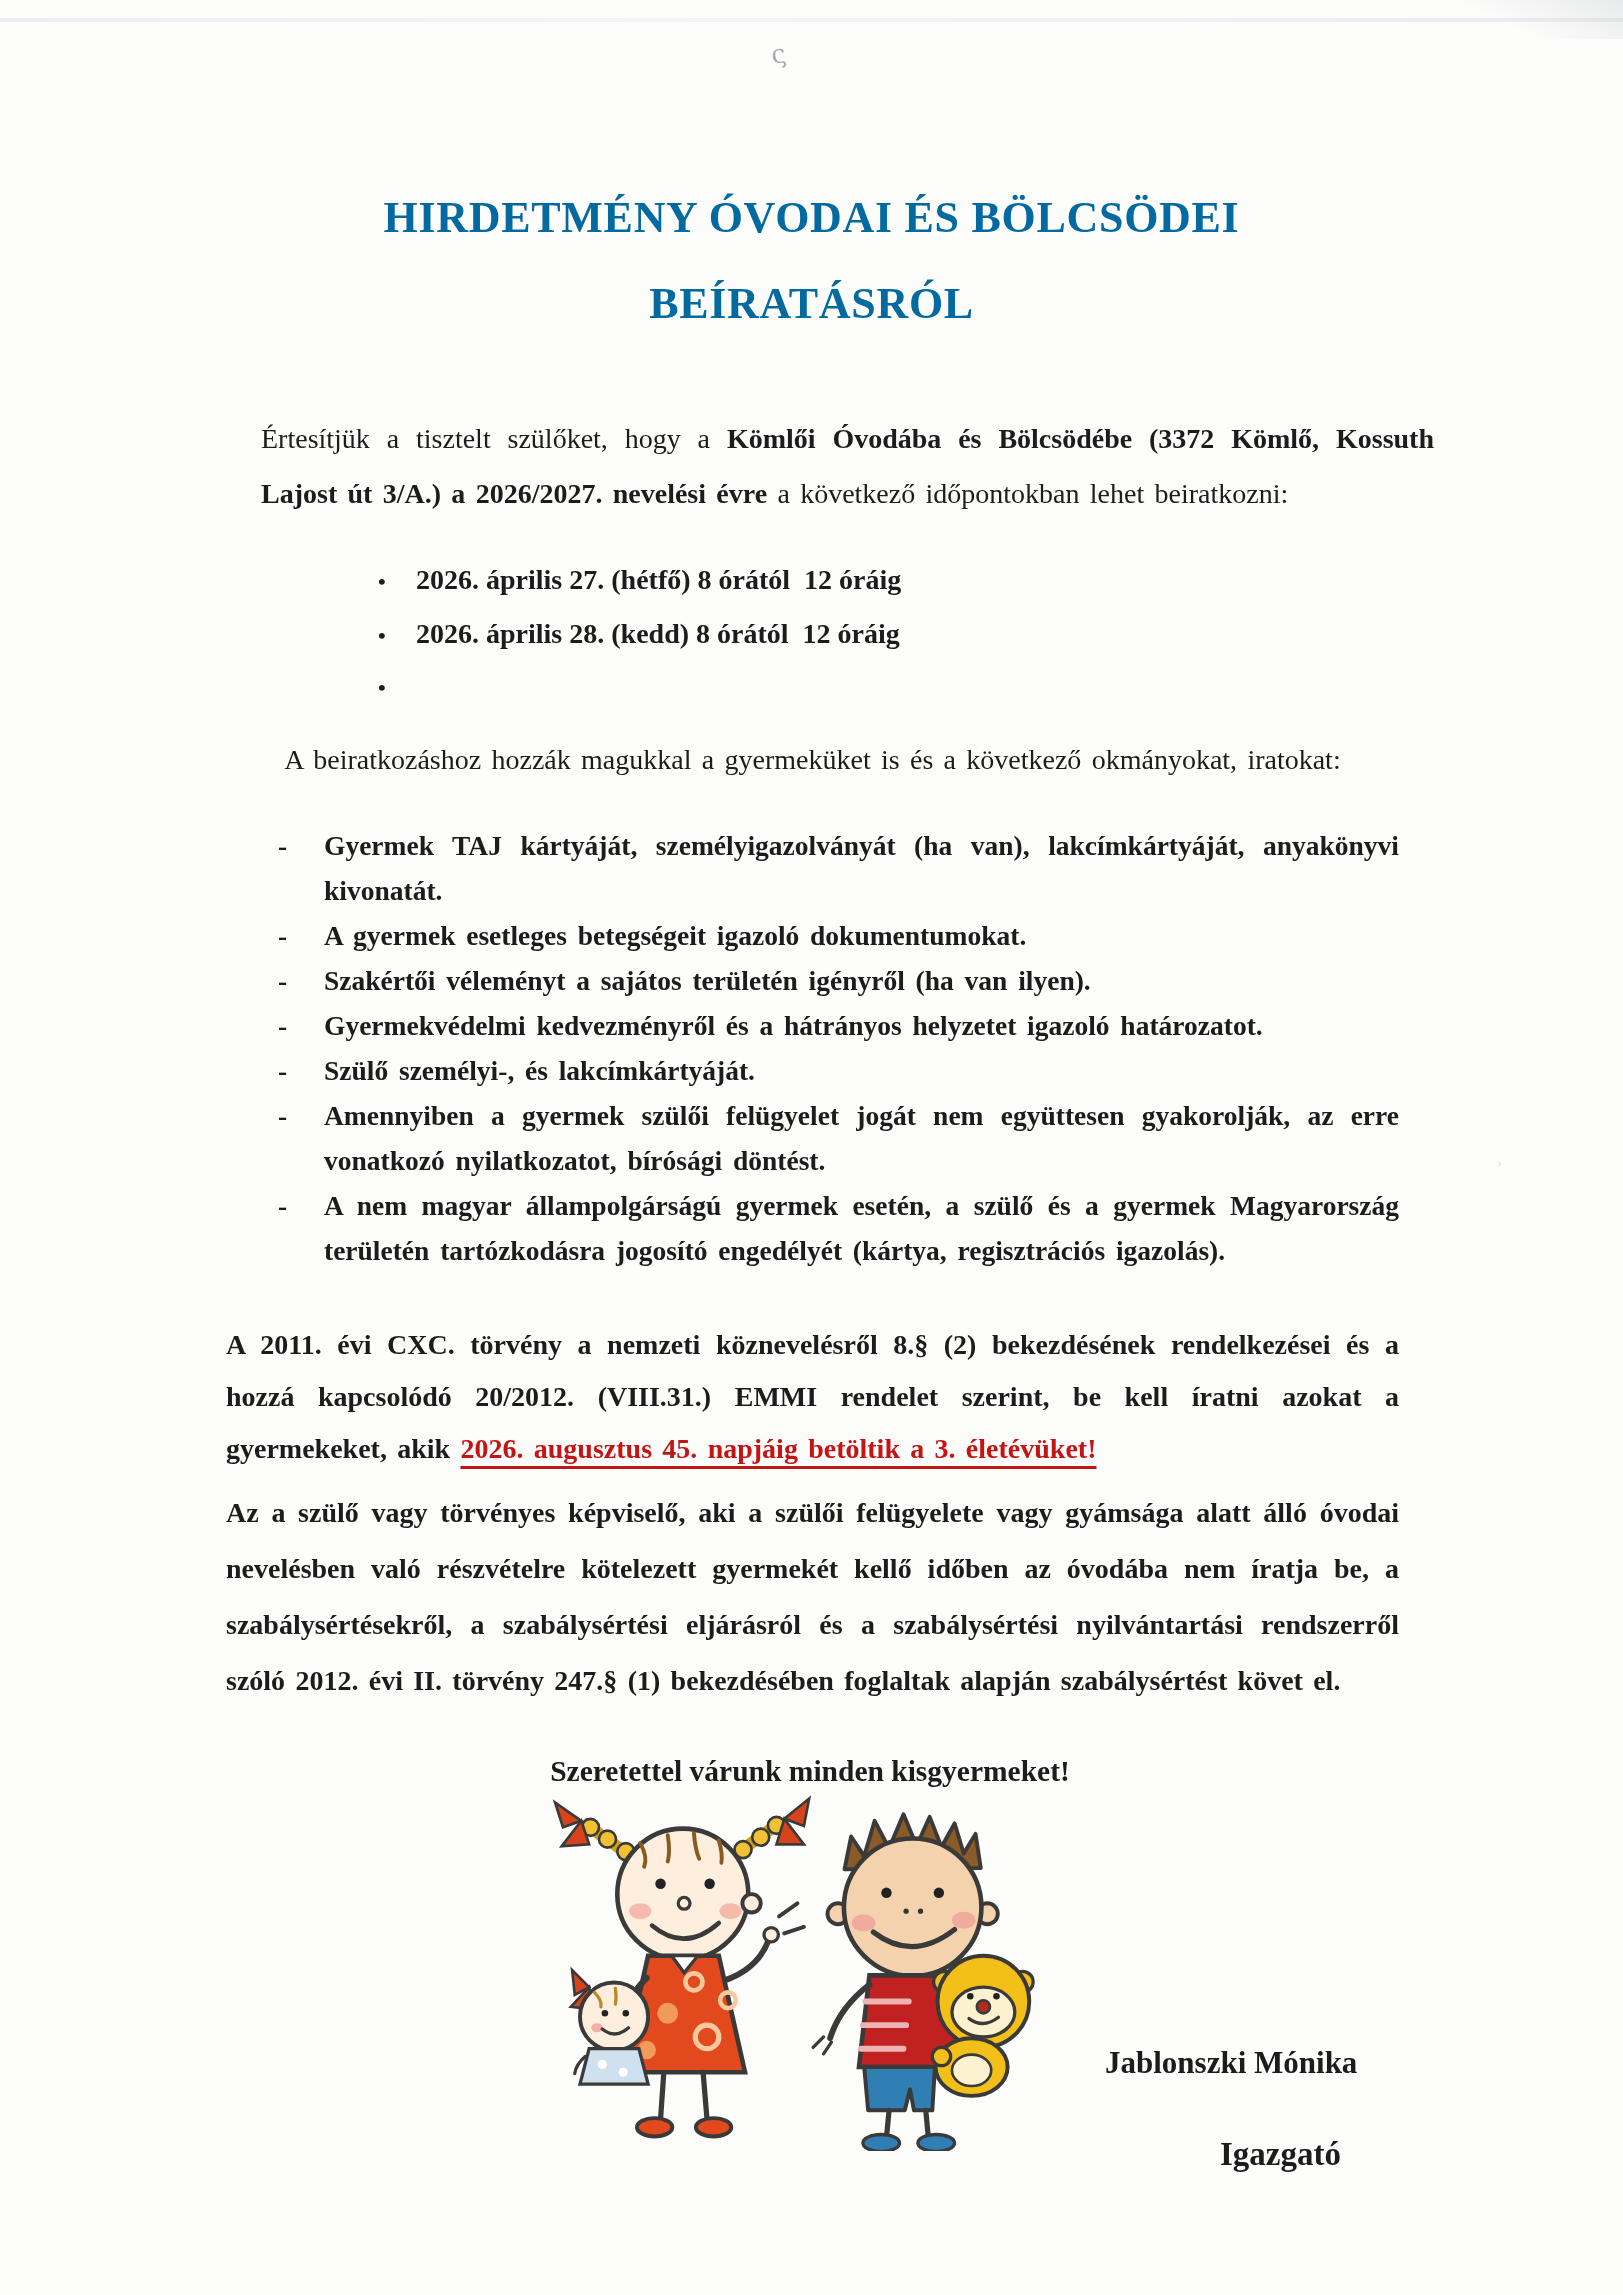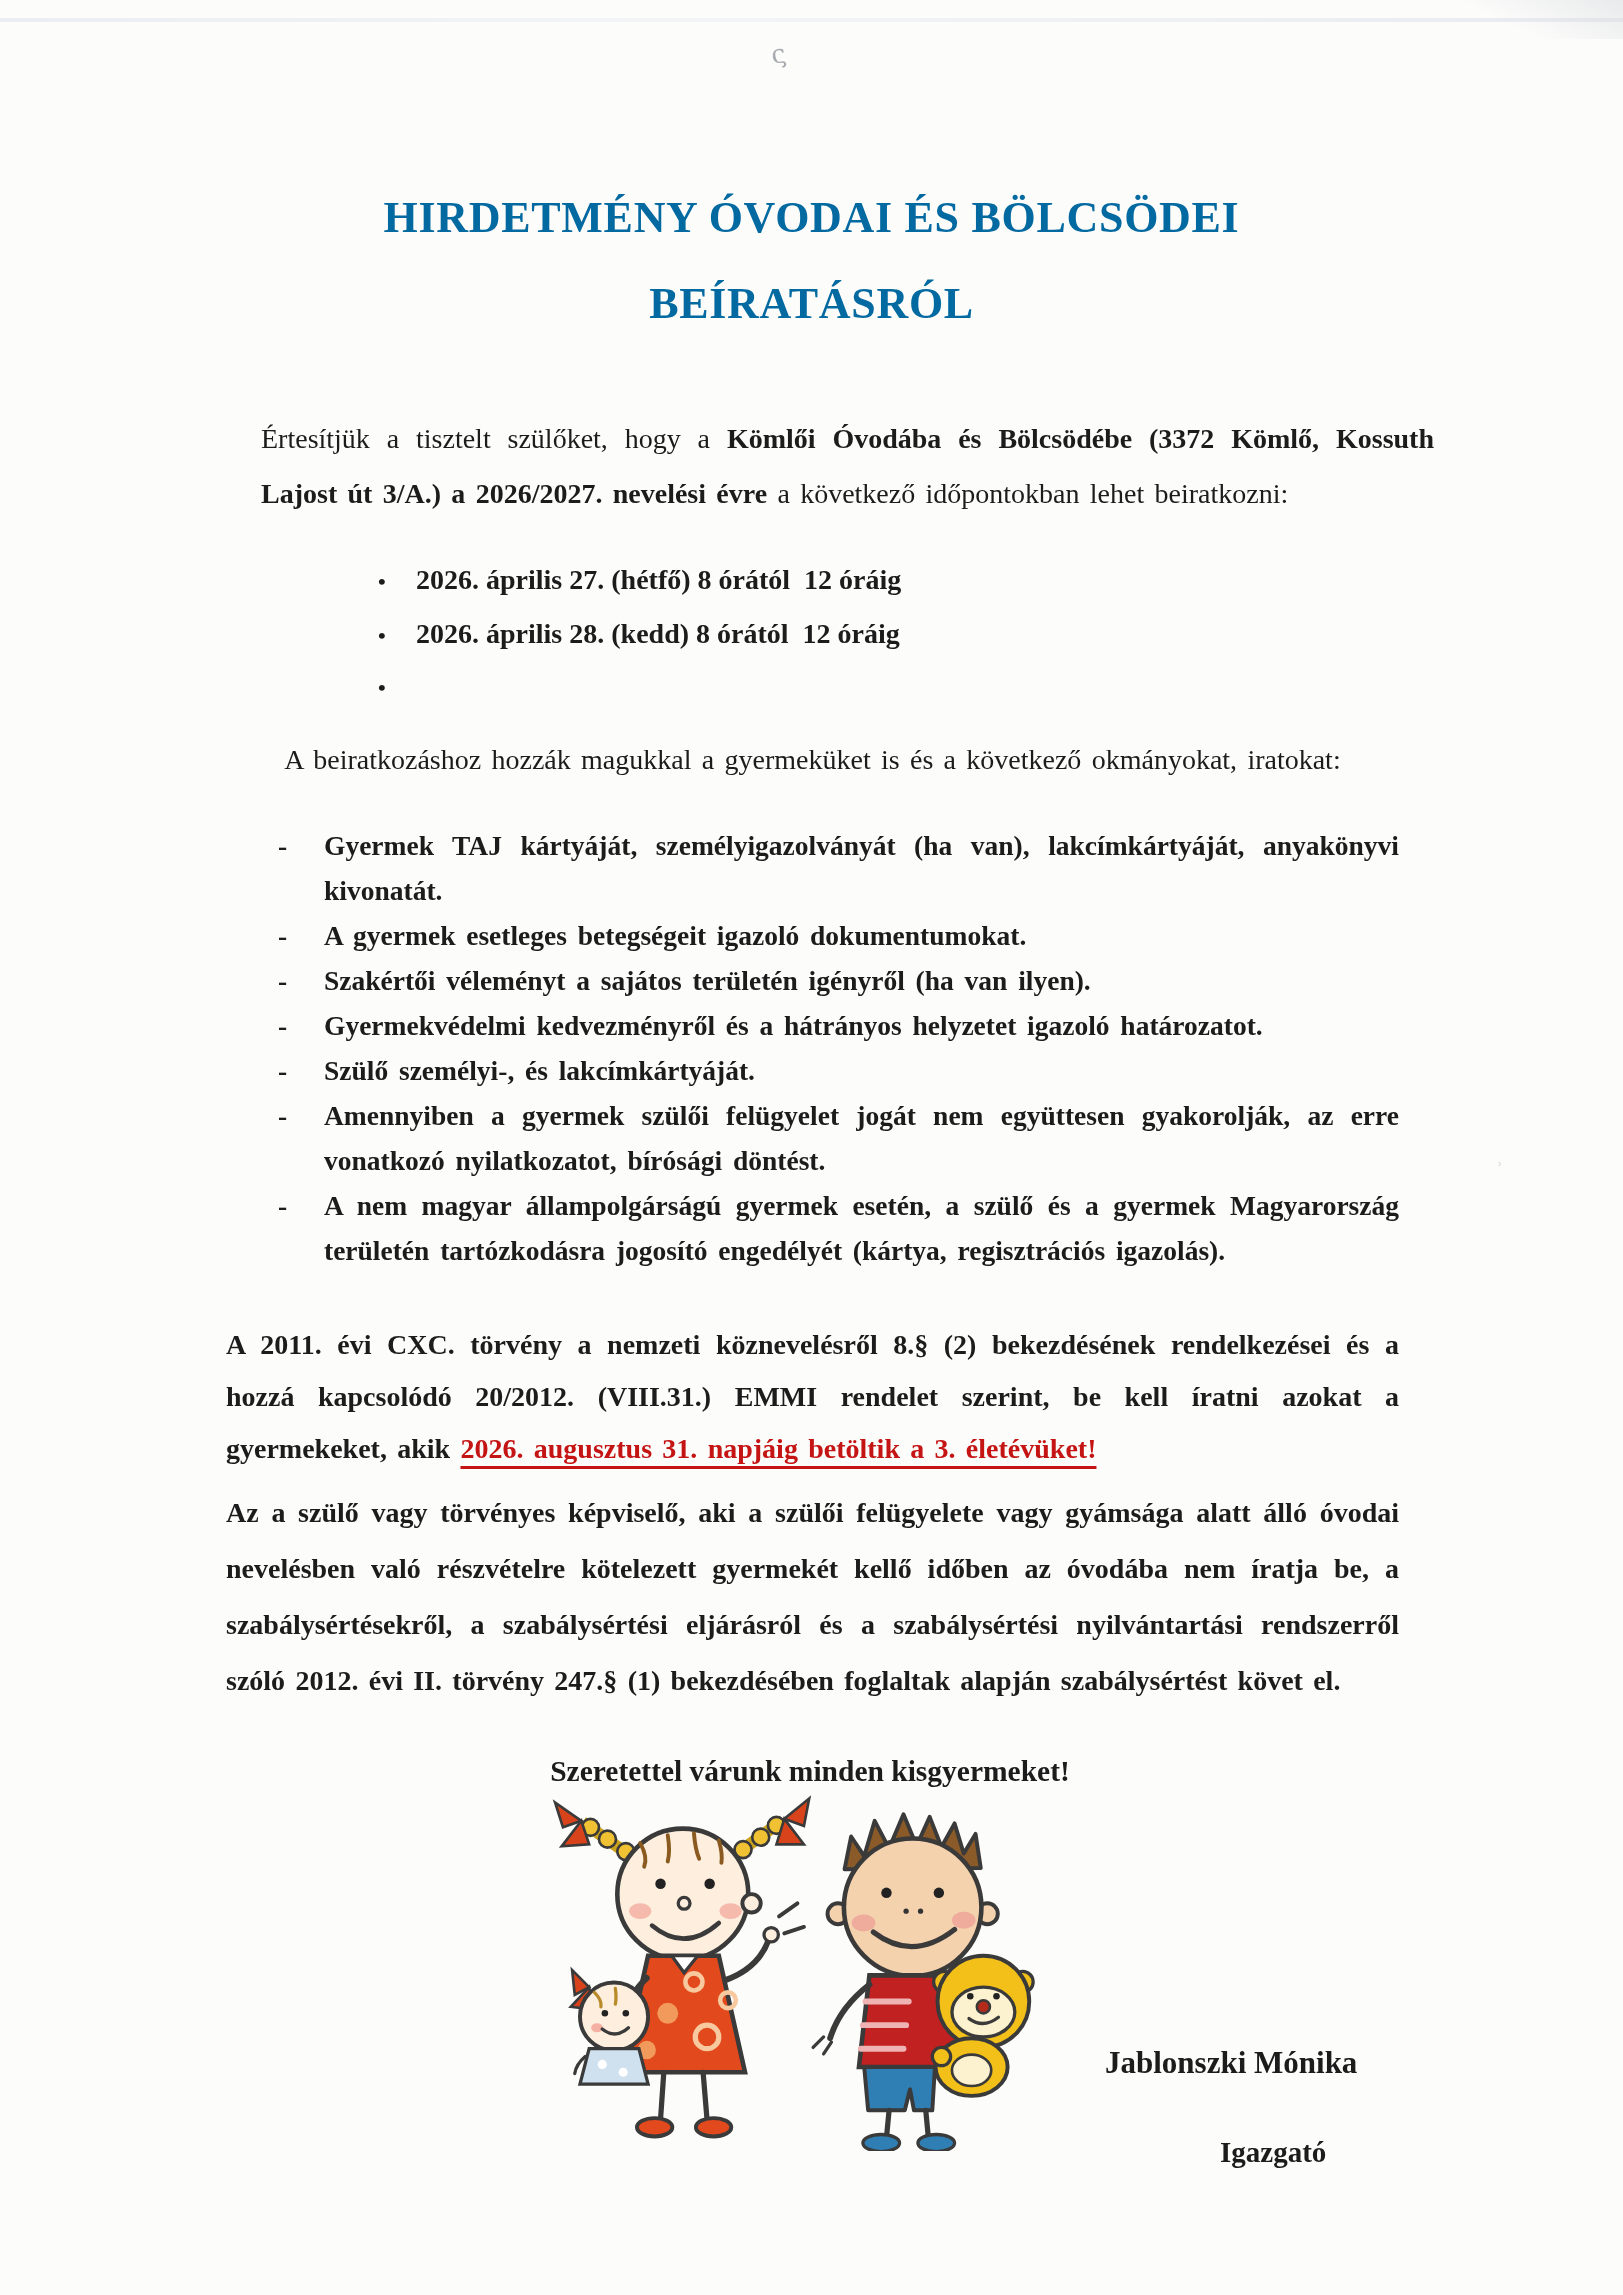--- a/index.html
+++ b/index.html
@@ -73,21 +73,21 @@
     text-decoration-thickness:3.3px;
     text-underline-offset:7.9px;
     text-decoration-color:var(--deadline-red,#c41414);
   }
   .closing{
     position:absolute;top:1755px;left:0;right:3px;margin:0;
     text-align:center;font-weight:bold;font-size:29.5px;
   }
   .illus{position:absolute;left:542px;top:1784px;width:537px;height:367px;}
   .sig-name{position:absolute;left:1105px;top:2045px;font-size:31px;font-weight:bold;text-align:right;}
-  .sig-role{position:absolute;left:1220px;top:2136px;font-size:29px;font-weight:bold;}
+  .sig-role{position:absolute;left:1220px;top:2136px;font-size:33px;font-weight:bold;}
 </style>
 </head>
 <body>
 
 <div class="page">
 
   <div class="scan-top"></div>
   <div class="scan-corner"></div>
   <div class="scan-squiggle">ς</div>
   <div class="scan-mark">˒</div>
@@ -139,21 +139,21 @@
     <li>
         <span class="dash">-</span>
         <span class="dtext">Amennyiben a gyermek szülői felügyelet jogát nem együttesen gyakorolják, az erre vonatkozó nyilatkozatot, bírósági döntést.</span>
       </li>
     <li>
         <span class="dash">-</span>
         <span class="dtext">A nem magyar állampolgárságú gyermek esetén, a szülő és a gyermek Magyarország területén tartózkodásra jogosító engedélyét (kártya, regisztrációs igazolás).</span>
       </li>
   </ul>
 
-  <p class="para law1"><span>A 2011. évi CXC. törvény a nemzeti köznevelésről 8.§ (2) bekezdésének rendelkezései és a hozzá kapcsolódó 20/2012. (VIII.31.) EMMI rendelet szerint, be kell íratni azokat a gyermekeket, akik </span><span class="deadline">2026. augusztus 31. napjáig betöltik a 3. életévüket!</span></p>
+  <p class="para law1"><span>A 2011. évi CXC. törvény a nemzeti köznevelésről 8.§ (2) bekezdésének rendelkezései és a hozzá kapcsolódó 20/2012. (VIII.31.) EMMI rendelet szerint, be kell íratni azokat a gyermekeket, akik </span><span class="deadline">2026. augusztus 45. napjáig betöltik a 3. életévüket!</span></p>
 
   <p class="para law2">Az a szülő vagy törvényes képviselő, aki a szülői felügyelete vagy gyámsága alatt álló óvodai nevelésben való részvételre kötelezett gyermekét kellő időben az óvodába nem íratja be, a szabálysértésekről, a szabálysértési eljárásról és a szabálysértési nyilvántartási rendszerről szóló 2012. évi II. törvény 247.§ (1) bekezdésében foglaltak alapján szabálysértést követ el.</p>
 
   <p class="closing">Szeretettel várunk minden kisgyermeket!</p>
 
   <div class="illus">
     <svg viewBox="0 0 820 560" width="537" height="367" xmlns="http://www.w3.org/2000/svg">
 
       <g>
 

